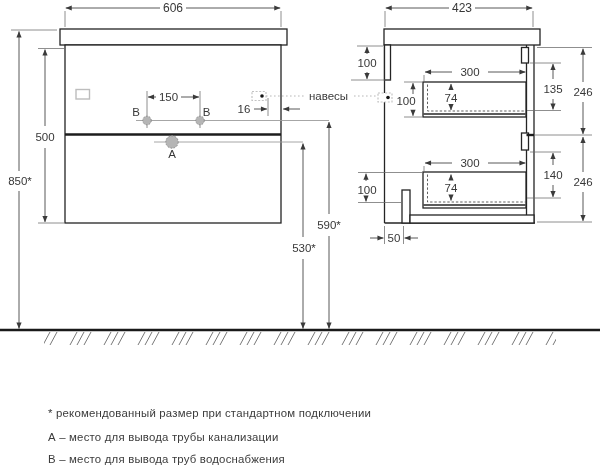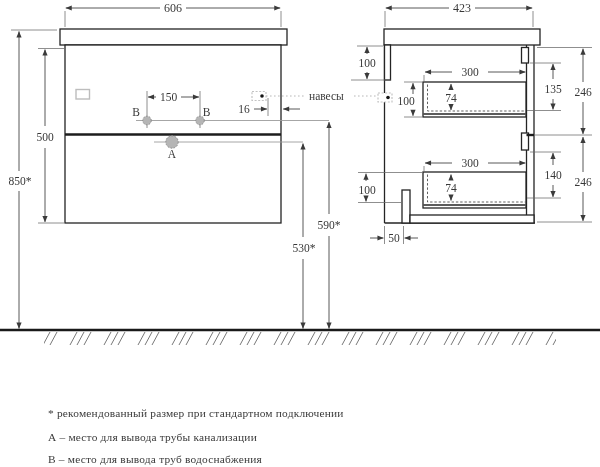--- a/index.html
+++ b/index.html
@@ -1,17 +1,17 @@
 <!DOCTYPE html>
 <html><head>
 <meta charset="utf-8">
 <style>
   html,body{margin:0;padding:0;background:#ffffff;}
   .stage{position:relative;width:600px;height:467px;background:#fff;overflow:hidden;
-         font-family:Liberation Serif, serif;}
+         font-family:Liberation Sans, sans-serif;}
   svg{position:absolute;left:0;top:0;}
   .ol{fill:none;stroke:#242424;stroke-width:1.3;}
   .olf{fill:#ffffff;stroke:#242424;stroke-width:1.3;}
   .thick{stroke:#1d1d1d;stroke-width:2.4;}
   .dim{stroke:#454545;stroke-width:0.9;fill:none;}
   .ext{stroke:#6a6a6a;stroke-width:0.75;fill:none;}
   .dash{stroke:#454545;stroke-width:0.85;fill:none;stroke-dasharray:2.4,1.9;}
   .leader{stroke:#b8b8b8;stroke-width:1;fill:none;stroke-dasharray:1.6,2.4;}
   .ghost{fill:#ffffff;stroke:#c3c3c3;stroke-width:1.2;stroke-dasharray:2,1.6;}
   .handle{fill:#ffffff;stroke:#bdbdbd;stroke-width:1.4;}

